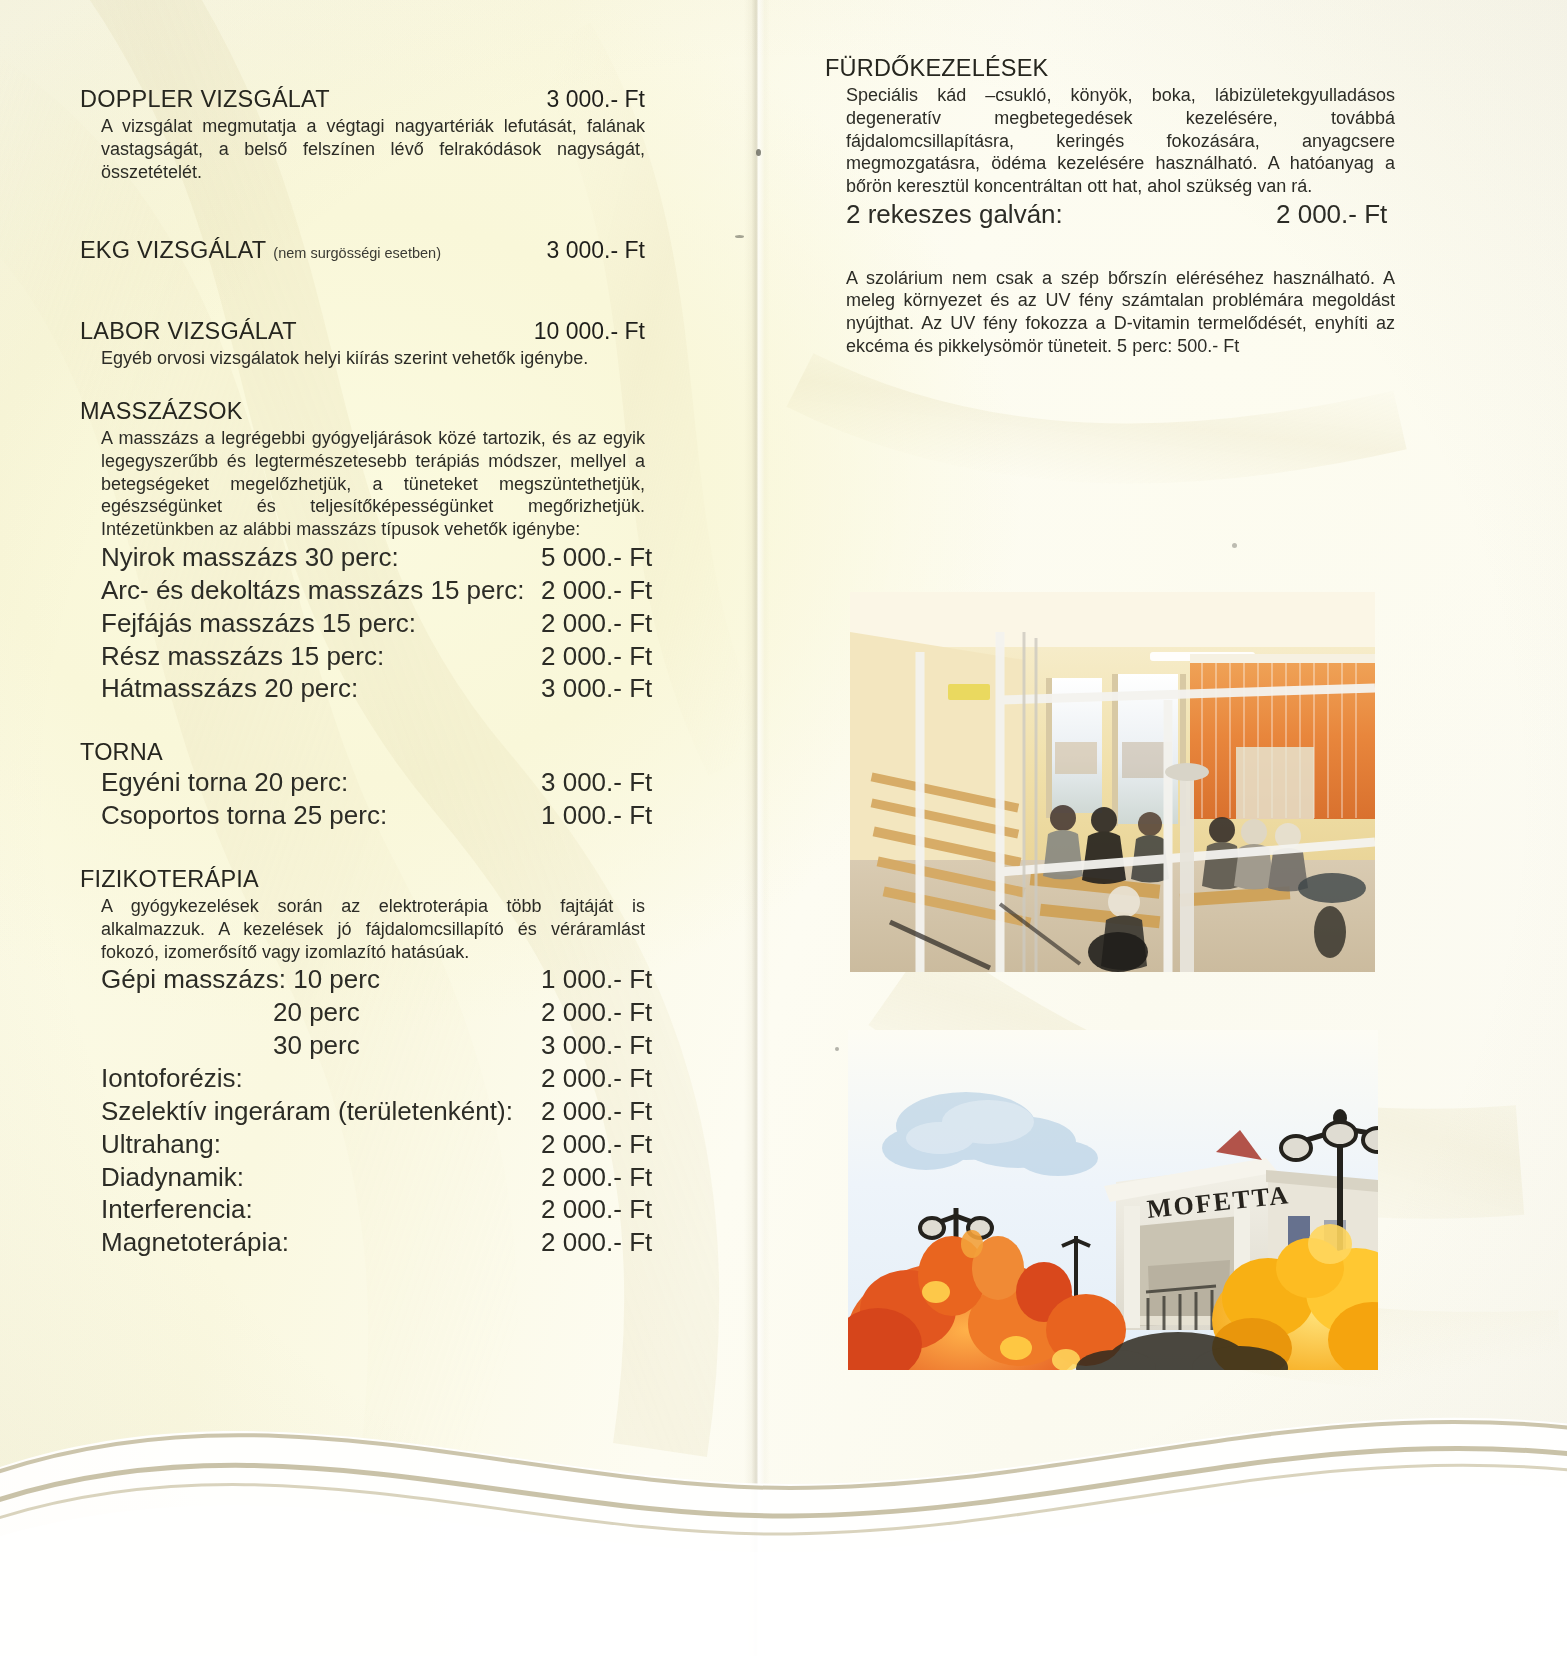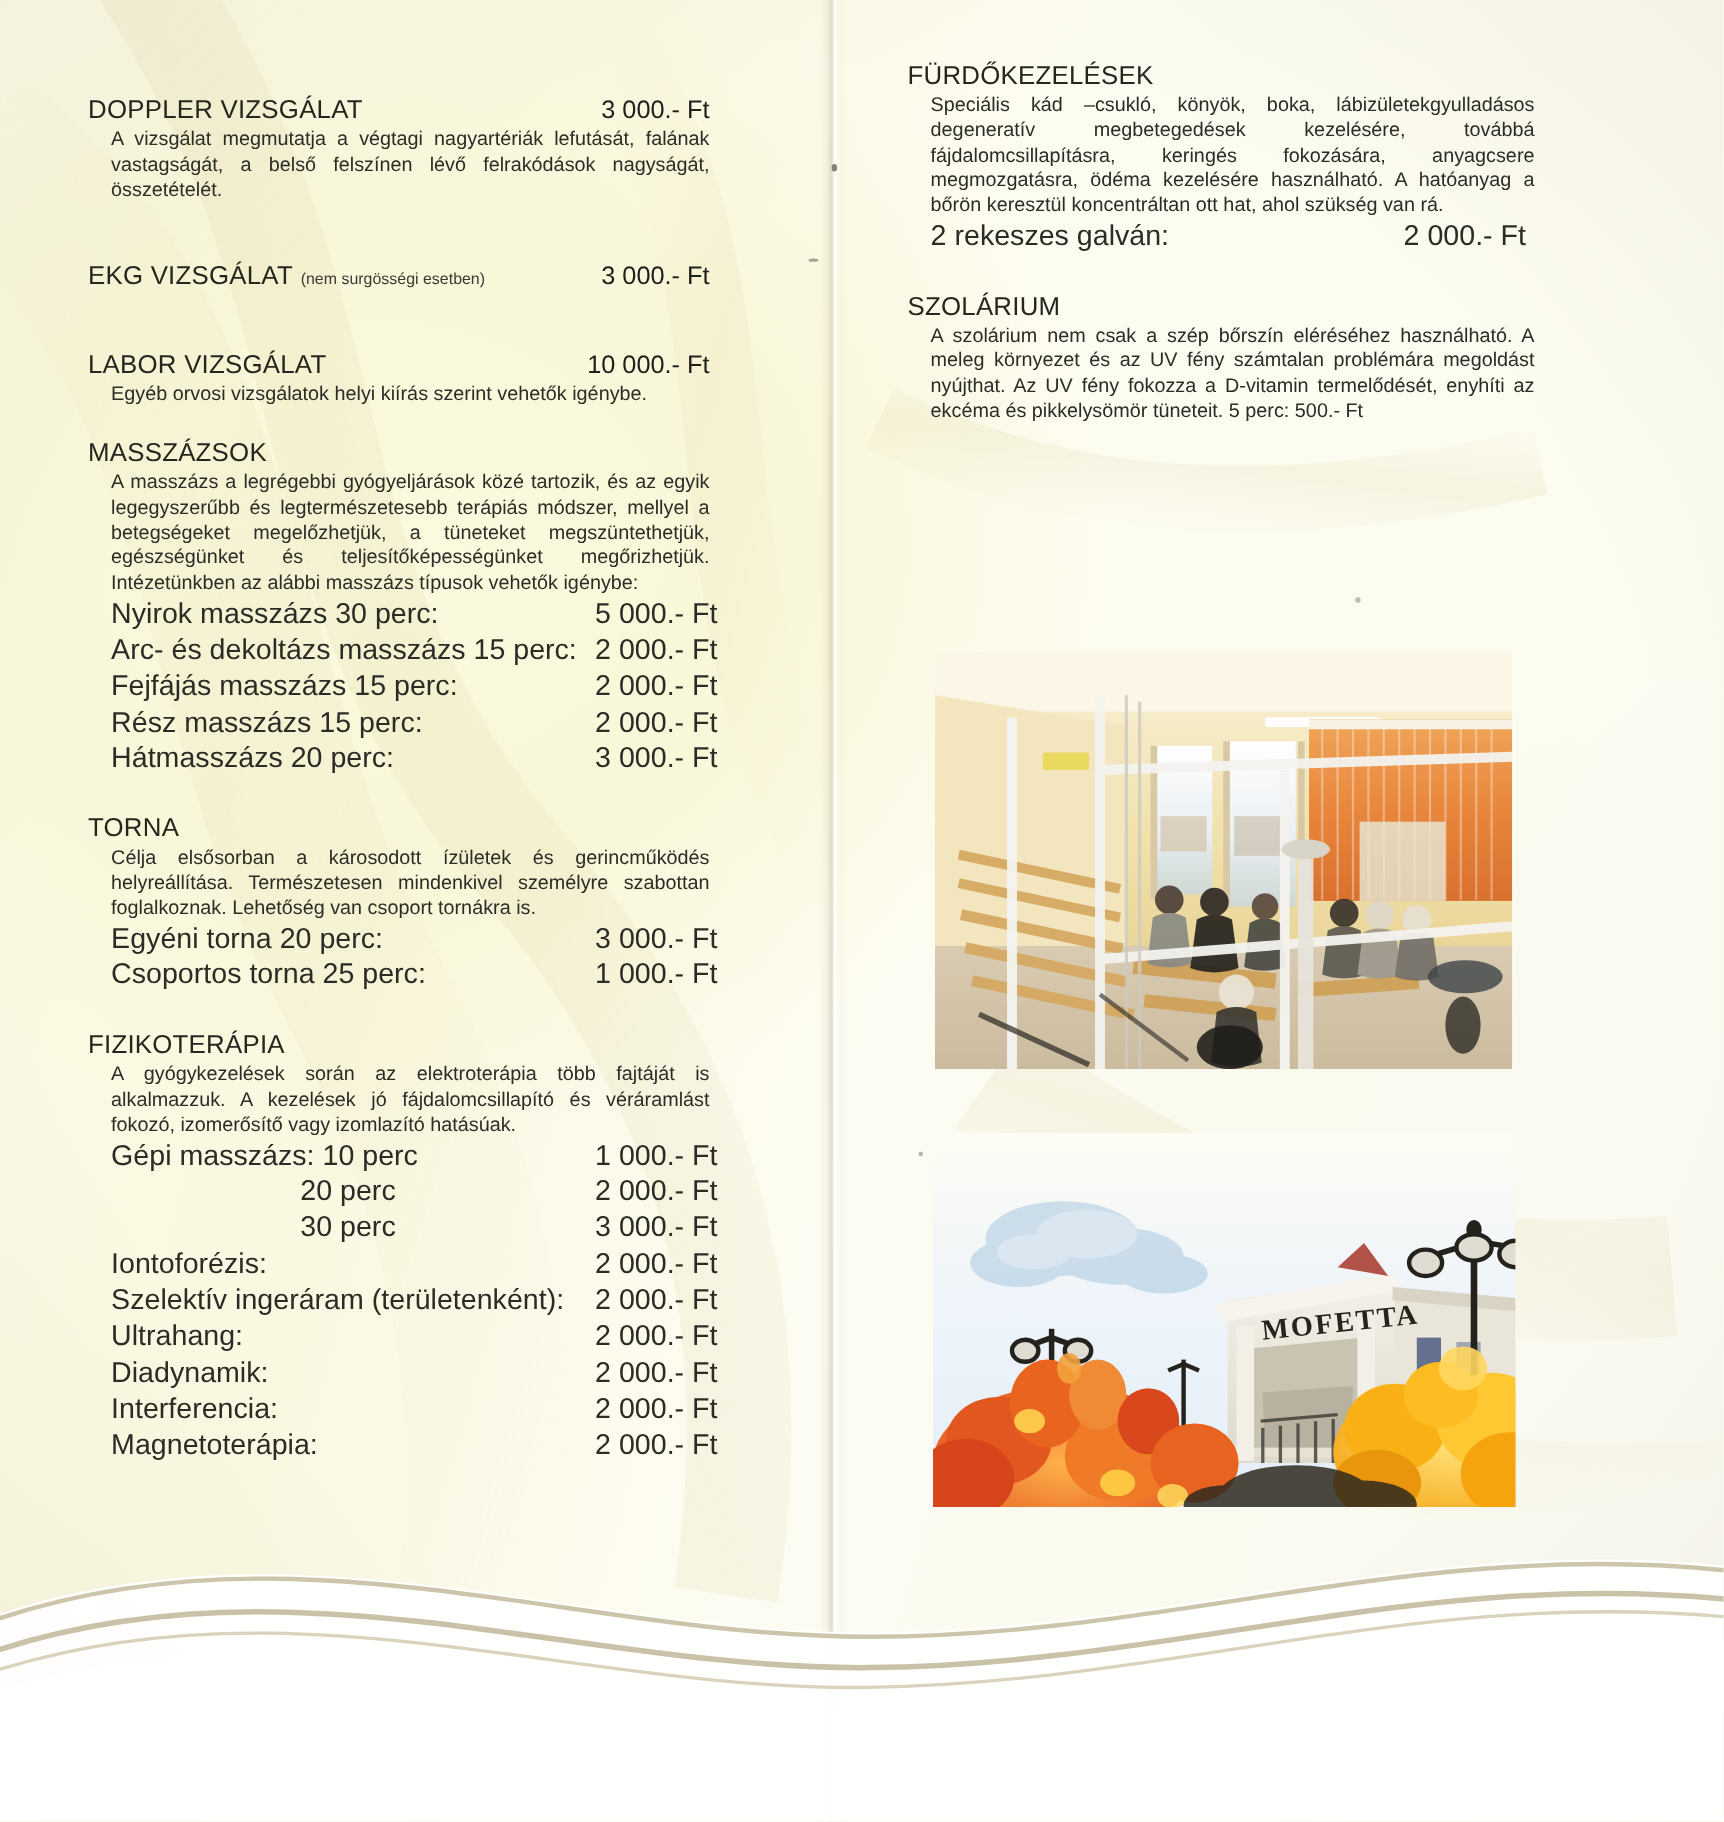--- a/index.html
+++ b/index.html
@@ -202,21 +202,20 @@
           <span class="lbl">Hátmasszázs 20 perc:</span>
           <span class="val">3 000.- Ft</span>
         </div>
       </div>
   </div>
 
   <div class="gap-l"></div>
 
   <div class="sec">
     <div class="sec-head">TORNA</div>
-    <p class="body-txt">Célja elsősorban a károsodott ízületek és ge­rincműködés helyreállítása. Természetesen min­denkivel személyre szabottan foglalkoznak. Lehe­tőség van csoport tornákra is.</p>
     <div class="plist">
         <div class="prow">
           <span class="lbl">Egyéni torna 20 perc:</span>
           <span class="val">3 000.- Ft</span>
         </div>
         <div class="prow">
           <span class="lbl">Csoportos torna 25 perc:</span>
           <span class="val">1 000.- Ft</span>
         </div>
       </div>
@@ -278,21 +277,20 @@
         <div class="prow">
           <span class="lbl">2 rekeszes galván:</span>
           <span class="val">2 000.- Ft</span>
         </div>
       </div>
   </div>
 
   <div class="gap-l"></div>
 
   <div class="sec">
-    <div class="sec-head">SZOLÁRIUM</div>
     <p class="body-txt">A szolárium nem csak a szép bőrszín eléréséhez használható. A meleg környezet és az UV fény számtalan problémára megoldást nyújthat. Az UV fény fokozza a D-vitamin termelődését, enyhíti az ekcéma és pikkelysömör tüneteit. 5 perc: 500.- Ft</p>
   </div>
 
 </div>
 
 <div class="photo photo-gym">
   <svg viewBox="0 0 525 380" preserveAspectRatio="none" aria-hidden="true">
     <defs>
       <linearGradient id="wallG" x1="0" y1="0" x2="0" y2="1">
         <stop offset="0%" stop-color="#f6ecc9"></stop>

